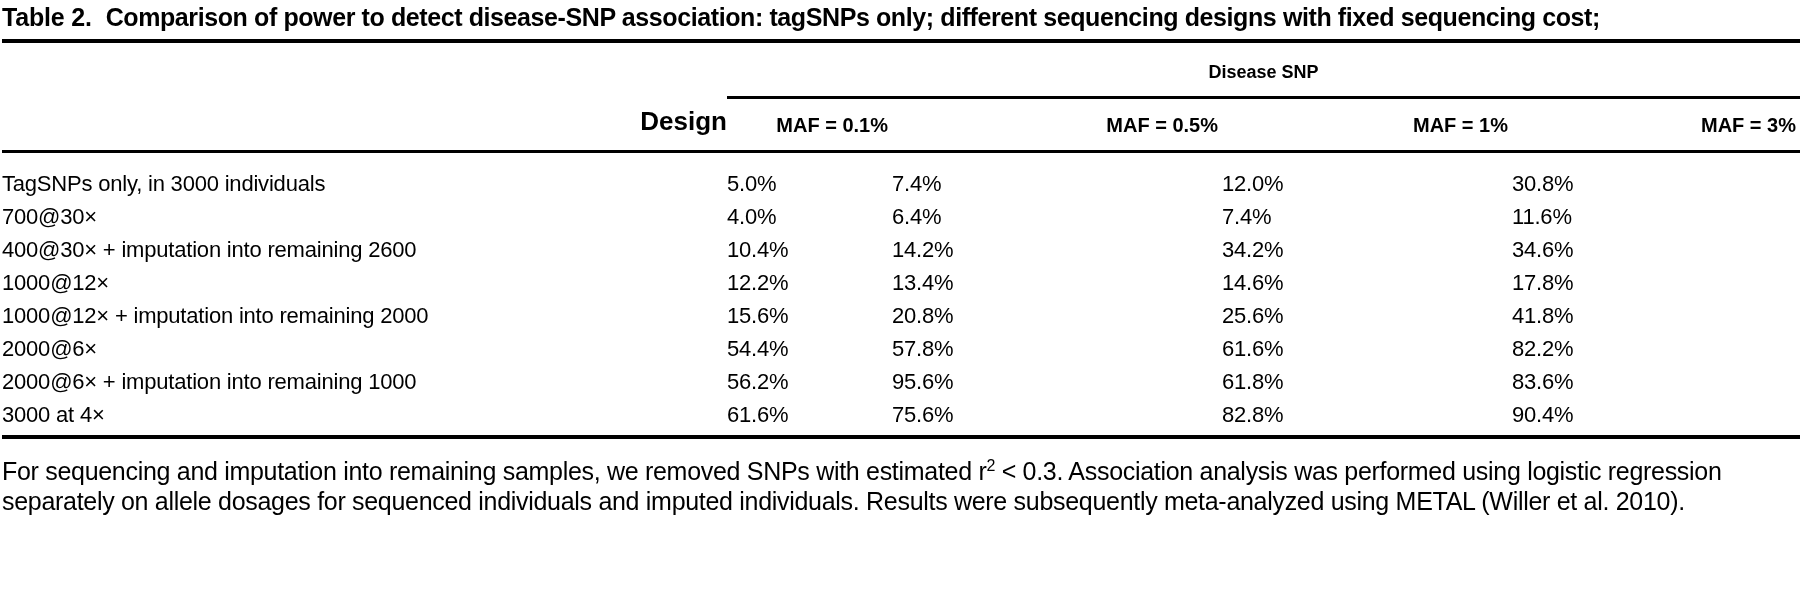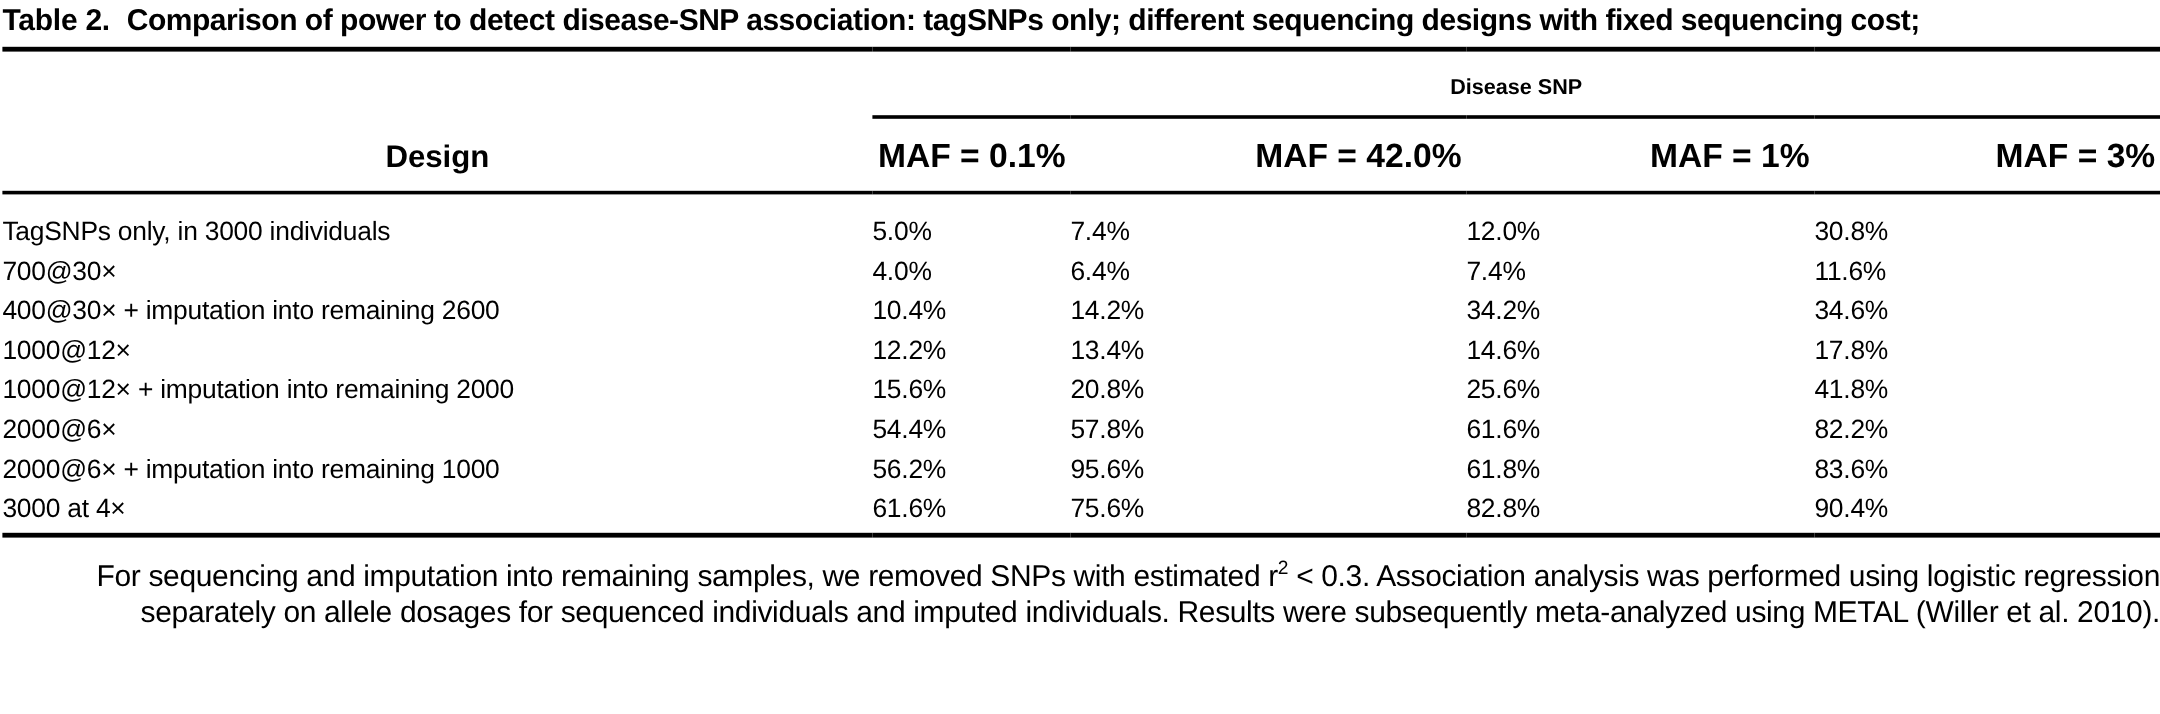--- a/index.html
+++ b/index.html
@@ -40,27 +40,27 @@
   th.spanner {
     font-size: 18px;
     font-weight: bold;
     text-align: center;
     padding: 19px 0 13px 0;
     border-bottom: 3px solid #000;
   }
   th.design-head {
     font-size: 26px;
     font-weight: bold;
-    text-align: center;
+    text-align: right;
     vertical-align: bottom;
     padding: 0 0 13px 0;
     border-bottom: 3px solid #000;
   }
   th.maf-head {
-    font-size: 28px;
+    font-size: 20px;
     font-weight: bold;
     text-align: right;
     vertical-align: bottom;
     padding: 15px 4px 13px 0;
     border-bottom: 3px solid #000;
     white-space: nowrap;
   }
   tbody td {
     font-size: 22px;
     line-height: 28px;
@@ -73,21 +73,20 @@
   td.design { text-align: left; }
   td.num { text-align: left; padding-right: 30px; }
 
   
   .footnote {
     width: 1798px;
     margin-top: 17px;
     font-size: 25px;
     line-height: 30px;
     letter-spacing: -0.3px;
-    text-align: right;
   }
   .footnote sup { font-size: 16px; vertical-align: super; line-height: 0; }
 </style>
 </head>
 <body>
 
 <div class="page">
 
   <div class="caption">
     <span class="tbl-label">Table 2.</span><span>Comparison of power to detect disease-SNP association: tagSNPs only; different sequencing designs with fixed sequencing cost;</span><br>
@@ -101,21 +100,21 @@
         <col class="c-m3">
         <col class="c-m4">
     </colgroup>
     <thead>
       <tr>
         <th class="design-head" rowspan="2">Design</th>
         <th class="spanner" colspan="4">Disease SNP</th>
       </tr>
       <tr>
         <th class="maf-head">MAF = 0.1%</th>
-        <th class="maf-head">MAF = 42.0%</th>
+        <th class="maf-head">MAF = 0.5%</th>
         <th class="maf-head">MAF = 1%</th>
         <th class="maf-head">MAF = 3%</th>
       </tr>
     </thead>
     <tbody>
       <tr>
         <td class="design">TagSNPs only, in 3000 individuals</td>
         <td class="num">5.0%</td>
         <td class="num">7.4%</td>
         <td class="num">12.0%</td>

